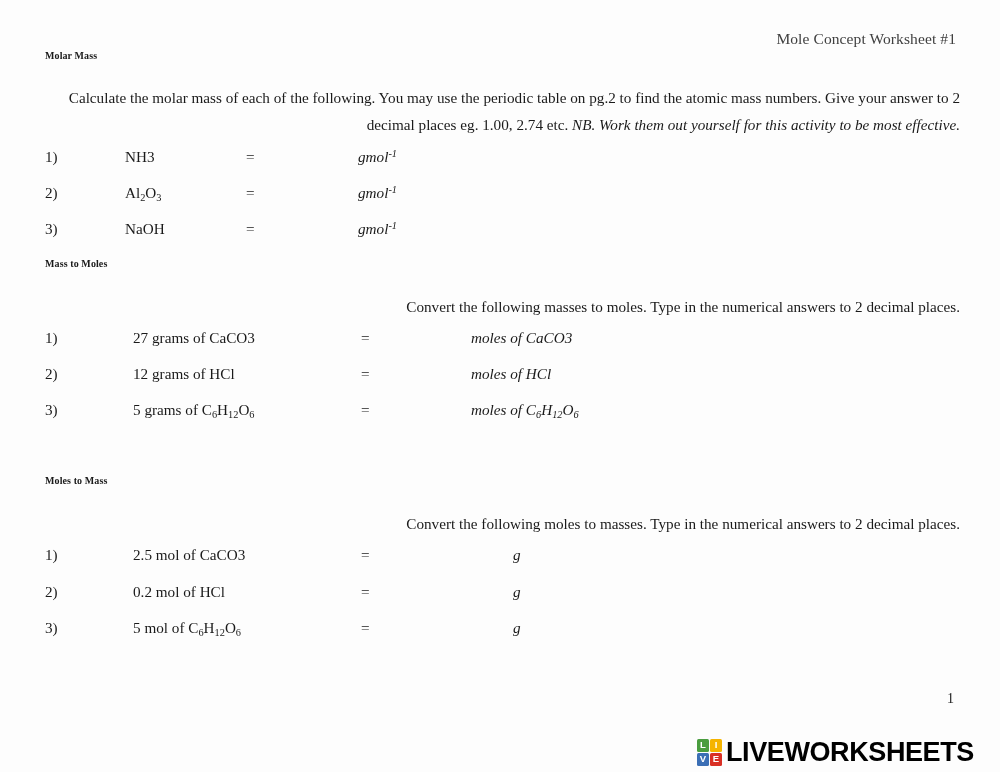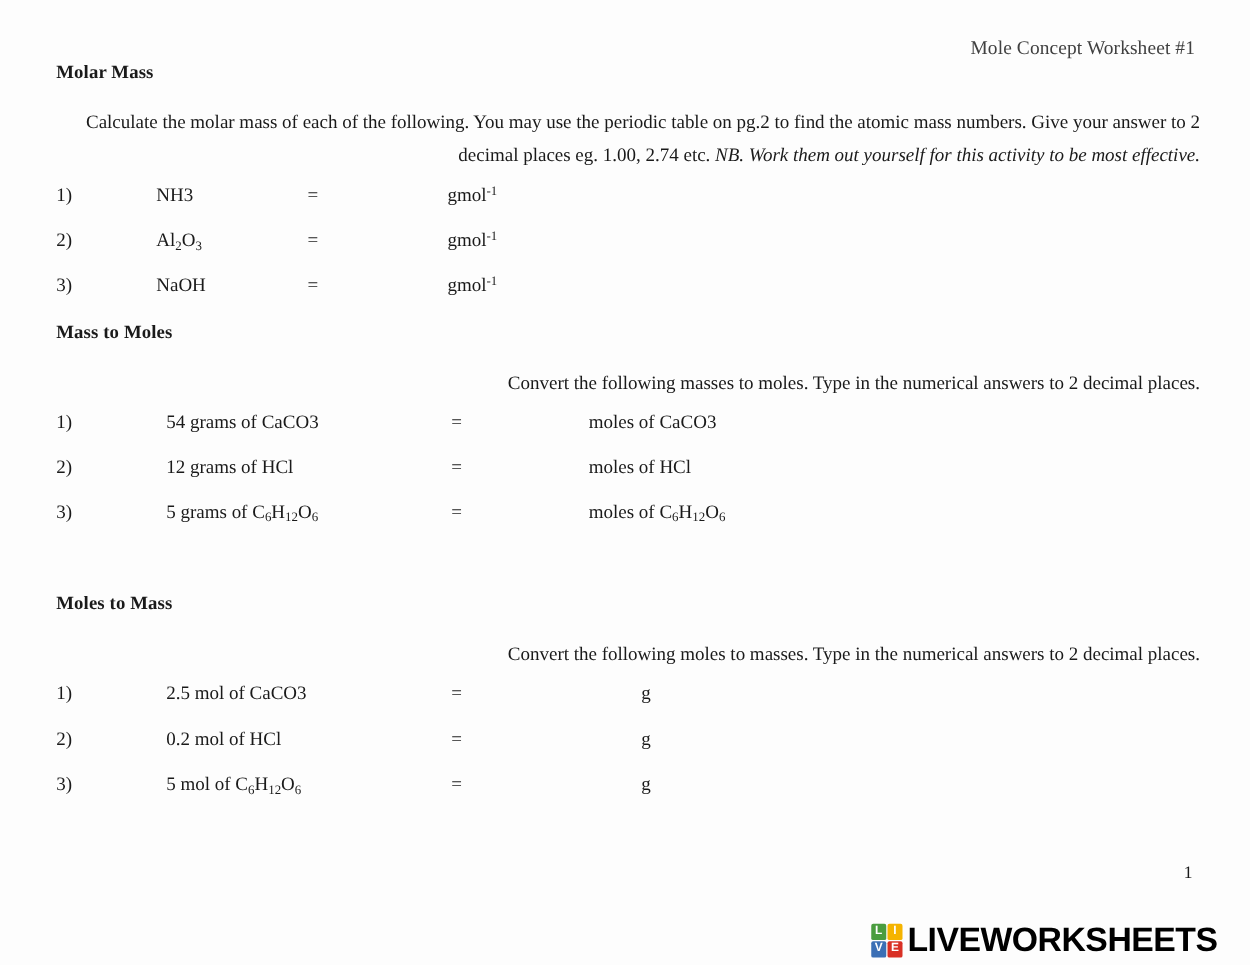--- a/index.html
+++ b/index.html
@@ -32,21 +32,21 @@
     letter-spacing: 0.1px;
     color: #404040;
     white-space: nowrap;
   }
 
   
   .section-heading {
     position: absolute;
     left: 45px;
     font-weight: bold;
-    font-size: 15px;
+    font-size: 10px;
     letter-spacing: 0.1px;
     white-space: nowrap;
   }
 
   .instructions {
     position: absolute;
     left: 45px;
     width: 915px;
     font-size: 15.2px;
     line-height: 27px;
@@ -74,20 +74,21 @@
     position: absolute;
     top: 0;
   }
   .q-eq {
     position: absolute;
     top: 0;
   }
   .q-unit {
     position: absolute;
     top: 0;
+    font-style: italic;
   }
 
   
   .sec1 .q-body { left: 80px; }
   .sec1 .q-eq   { left: 201px; }
   .sec1 .q-unit { left: 313px; }
 
   
   .sec2 .q-body { left: 88px; }
   .sec2 .q-eq   { left: 316px; }
@@ -186,21 +187,21 @@
     <span class="q-eq">=</span>
     <span class="q-unit"><span>gmol</span><sup>-1</sup></span>
   </div>
 
   <div class="section-heading" style="top:258px;">Mass to Moles</div>
 
   <div class="instructions" style="top:293px;">Convert the following masses to moles. Type in the numerical answers to 2 decimal places.</div>
 
   <div class="q-row sec2" style="top:329px;">
     <span class="q-num">1)</span>
-    <span class="q-body"><span>54 grams of </span>CaCO3</span>
+    <span class="q-body"><span>27 grams of </span>CaCO3</span>
     <span class="q-eq">=</span>
     <span class="q-unit"><span>moles of </span>CaCO3</span>
   </div>
 
   <div class="q-row sec2" style="top:365px;">
     <span class="q-num">2)</span>
     <span class="q-body"><span>12 grams of </span>HCl</span>
     <span class="q-eq">=</span>
     <span class="q-unit"><span>moles of </span>HCl</span>
   </div>

